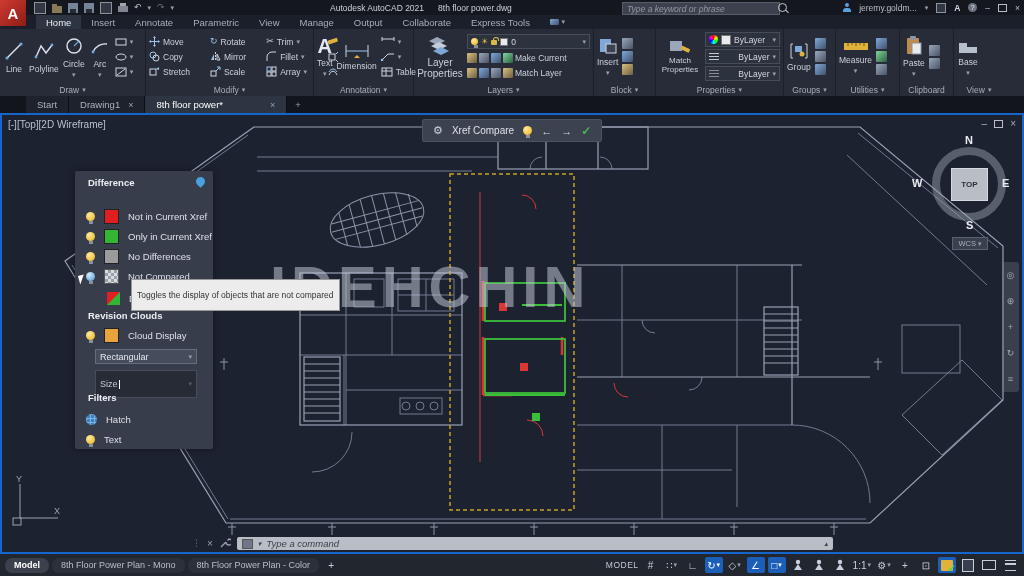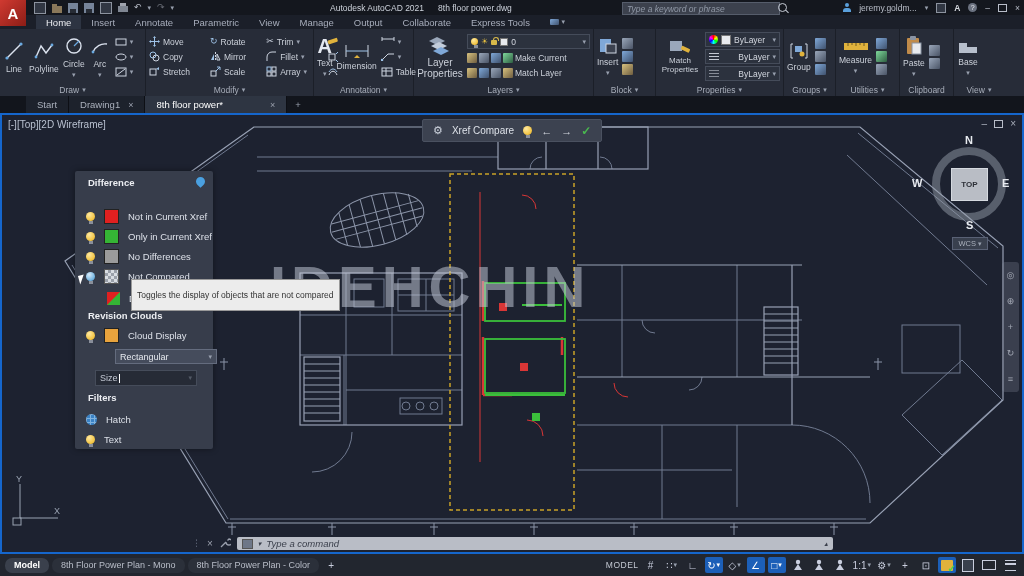--- a/index.html
+++ b/index.html
@@ -97,22 +97,22 @@
   .prow{position:absolute;left:11px;height:16px;display:flex;align-items:center;gap:9px;}
   .sw{width:13px;height:13px;border:1px solid #222;flex:0 0 auto;}
   .sw.checker{background:repeating-conic-gradient(#9aa0aa 0 25%,#d8dce2 0 50%) 0 0/6px 6px;border:1px solid #555;}
   .sw.draworder{border:none;background:linear-gradient(135deg,#e02020 0 48%,#35b535 52% 100%);}
   .pin{position:absolute;right:8px;top:6px;width:9px;height:9px;border-radius:50% 50% 50% 0;
     background:#4aa0e0;transform:rotate(-45deg);}
   .cursor{position:absolute;left:4px;top:104px;width:0;height:0;z-index:7;
     border-left:6px solid #fff;border-bottom:9px solid transparent;transform:rotate(-15deg);}
   .cdd{position:absolute;left:20px;width:102px;box-sizing:border-box;display:flex;align-items:center;
     justify-content:space-between;padding:0 4px;font-size:9px;}
-  .cdd.shape{top:178px;height:15px;background:#454c5c;border:1px solid #646c7e;color:#e6e9ee;margin-left:20px;}
-  .cdd.size{top:199px;height:16px;background:#262b36;border:1px solid #454c5a;color:#c4c9d4;}
+  .cdd.shape{top:178px;height:15px;background:#454c5c;border:1px solid #646c7e;color:#e6e9ee;}
+  .cdd.size{top:199px;height:28px;background:#262b36;border:1px solid #454c5a;color:#c4c9d4;}
   .caret{display:inline-block;width:1px;height:9px;background:#fff;margin-left:1px;vertical-align:middle;}
   .ficon{width:11px;height:11px;border-radius:50%;background:#3b82c4;
     background-image:linear-gradient(#7fb2de 1px,transparent 1px),linear-gradient(90deg,#7fb2de 1px,transparent 1px);
     background-size:4px 4px;flex:0 0 auto;}
   .cloudsw{width:13px;height:13px;background:#e8a33d;border:1px solid #222;}
   
   .tooltip{position:absolute;left:84px;top:164px;background:#ececec;color:#333;border:1px solid #999;
     font-size:8.5px;padding:10px 5px;white-space:nowrap;z-index:8;margin-left:45px;}
   
   .vc-ring{position:absolute;left:930px;top:32px;width:58px;height:58px;border:8px solid rgba(148,155,168,.5);

